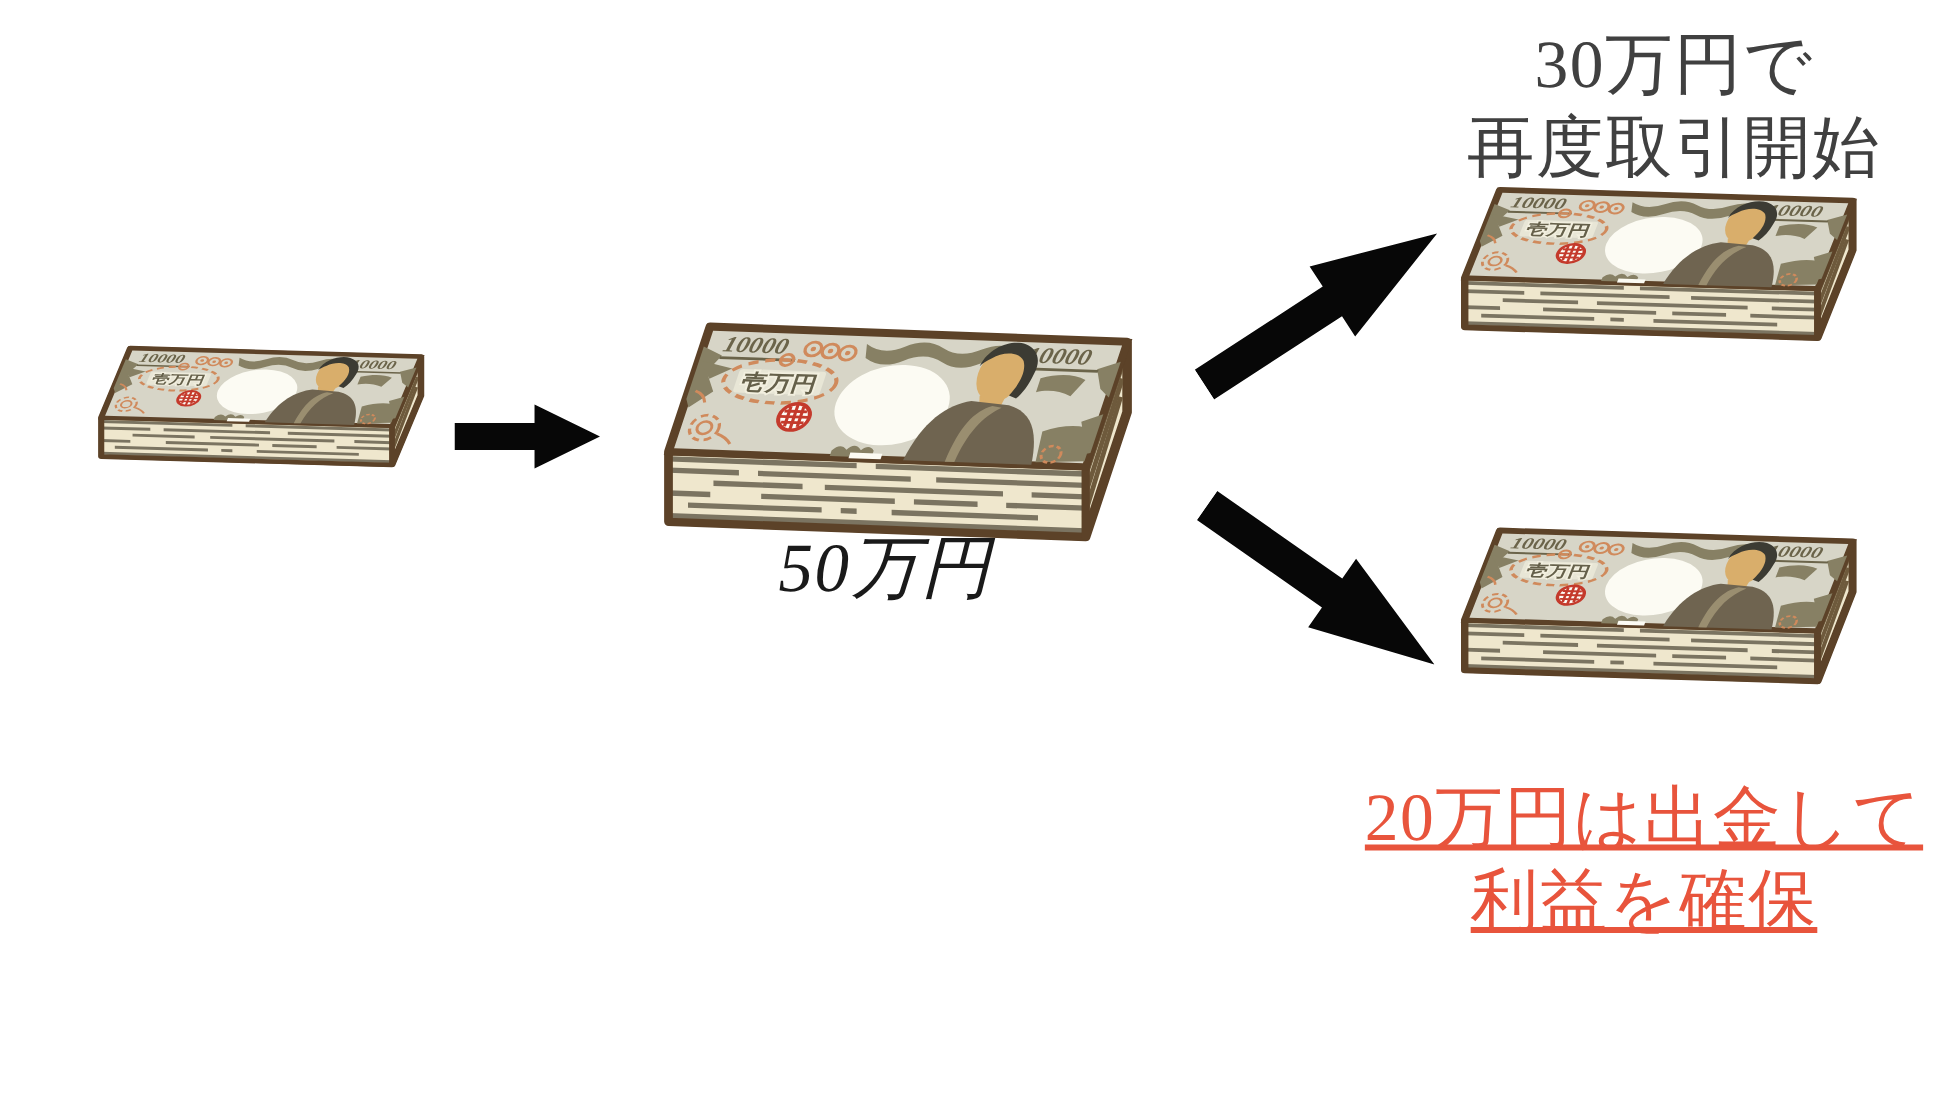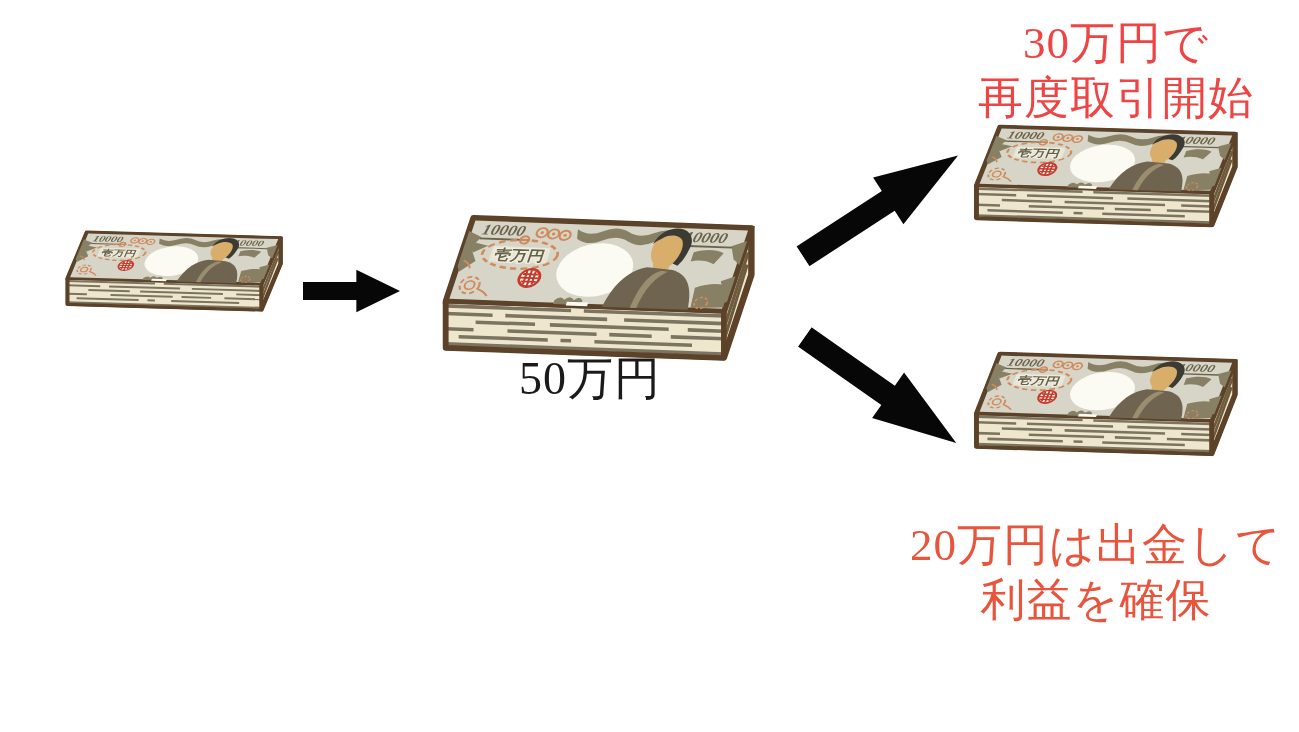--- a/index.html
+++ b/index.html
@@ -10,22 +10,22 @@
   .defs{position:absolute;width:0;height:0;overflow:hidden;}
   .stack{position:absolute;display:block;}
   .arrow{position:absolute;}
   .arrow svg{display:block;width:100%;height:100%;}
   .label{
     position:absolute;text-align:center;color:#1a1a1a;
     font-size:46px;line-height:1.18;letter-spacing:1px;
   }
   .label div{white-space:nowrap;}
   .caption{position:absolute;text-align:center;font-size:45px;line-height:1.22;letter-spacing:1px;}
-  .caption-blue{color:#ef4444;}
-  .caption-red{color:#e8543c;}
+  .caption-blue{color:#404040;}
+  .caption-red{color:#e8543c;text-decoration:underline;}
   .bill-num{font-style:italic;font-weight:bold;font-family:"Liberation Serif","DejaVu Serif",serif;}
   .bill-kanji{font-weight:bold;font-family:"Liberation Serif","DejaVu Serif",serif;}
 </style>
 </head>
 <body>
 
 <div class="canvas">
 
   <svg class="defs" aria-hidden="true">
     <defs>
@@ -154,21 +154,21 @@
       </svg>
   </div>
 
   <div class="arrow" style="left:788px;top:360px;width:185px;height:60px;transform:rotate(35deg);">
     <svg viewBox="0 0 100 56" preserveAspectRatio="none">
         <polygon points="0,17 55,17 55,2 100,28 55,54 55,39 0,39" fill="#070707"></polygon>
       </svg>
   </div>
 
 
-  <div class="label" style="left:400px;top:352px;width:380px;">
+  <div class="label" style="left:400px;top:352px;width:380px;font-style:italic;">
     <div>50万円</div>
   </div>
 
   <div class="caption caption-blue" style="left:940px;top:16px;width:352px;">
     <div>30万円で</div>
     <div>再度取引開始</div>
   </div>
 
   <div class="caption caption-red" style="left:900px;top:518px;width:392px;">
     <div>20万円は出金して</div>

